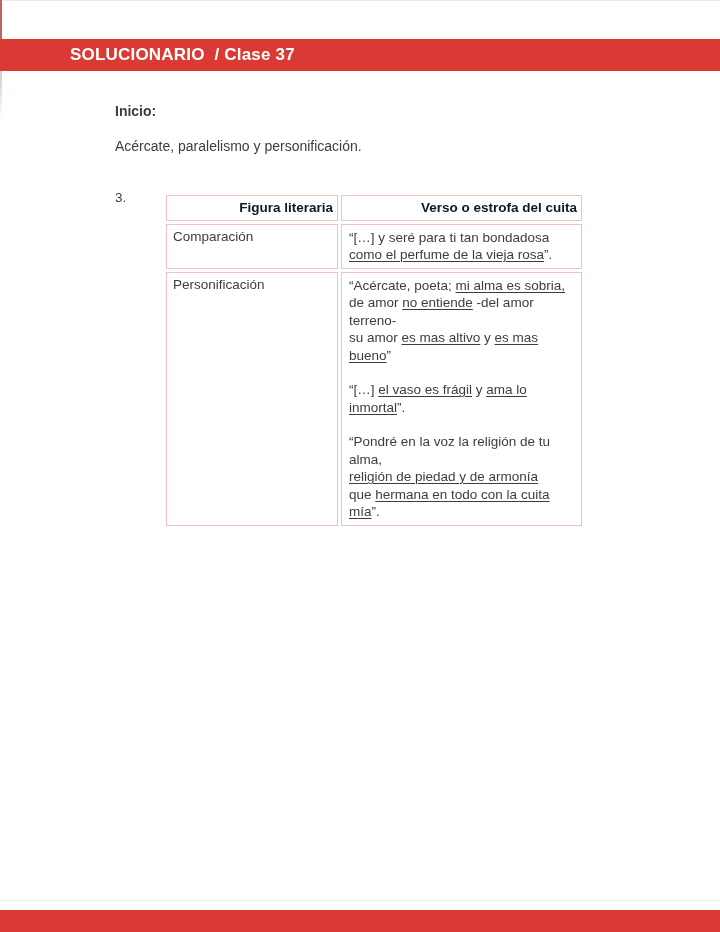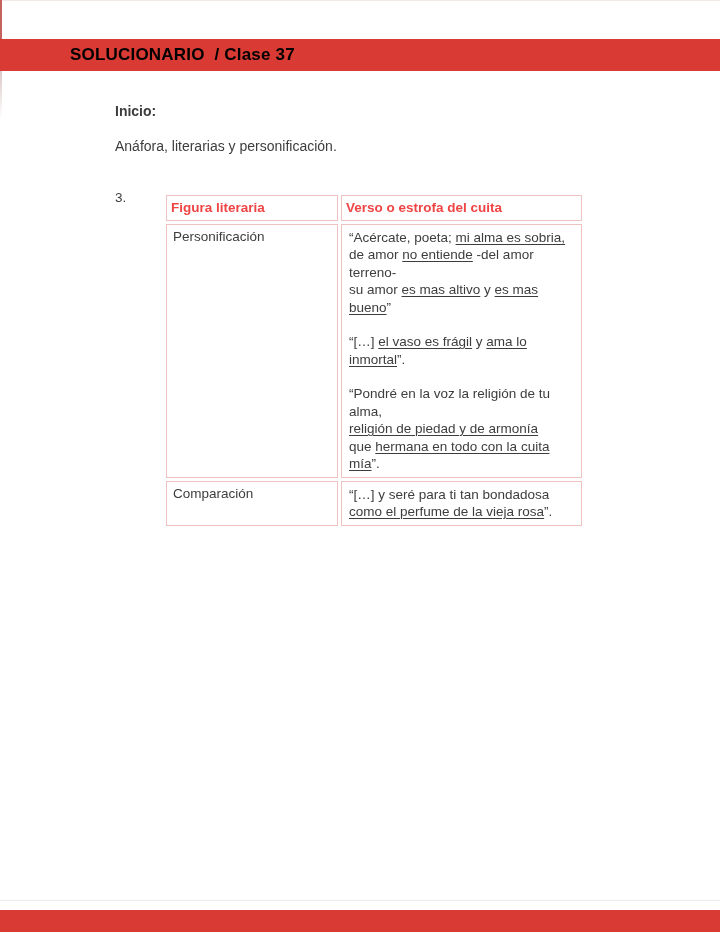--- a/index.html
+++ b/index.html
@@ -12,34 +12,34 @@
   body{font-family:"Liberation Sans",sans-serif;color:var(--ink);}
   .page{position:relative;width:720px;height:932px;background:#ffffff;overflow:hidden;}
 
   .top-hairline{position:absolute;left:0;top:0;width:720px;height:1px;background:#f5e9e8;}
   .left-edge-line{position:absolute;left:0;top:0;width:2px;height:39px;background:#c4625e;}
   .left-edge-line-faint{position:absolute;left:0;top:71px;width:2px;height:48px;
     background:linear-gradient(#dcc8c7,rgba(220,200,199,0));}
 
   .header-bar{position:absolute;left:0;top:39px;width:720px;height:32px;background:var(--red);}
   .header-title{position:absolute;left:70px;top:0;height:32px;line-height:32px;
-    color:#000000;font-size:17px;font-weight:bold;letter-spacing:.2px;white-space:pre;}
+    color:#ffffff;font-size:17px;font-weight:bold;letter-spacing:.2px;white-space:pre;}
 
   .inicio-label{position:absolute;left:115px;top:103px;font-size:14px;font-weight:bold;text-align:center;}
 
   .qa-block{position:absolute;left:115px;top:137px;font-size:14px;line-height:19px;}
 
   .item-number{position:absolute;left:115px;top:190px;font-size:13.5px;}
 
   table.figures{position:absolute;left:163px;top:192px;width:422px;
     border-collapse:separate;border-spacing:3px;}
   table.figures th, table.figures td{
     border:1px solid var(--pink);
     font-size:13.5px;line-height:17.5px;vertical-align:top;background:#fff;}
-  table.figures th{font-weight:bold;text-align:left;padding:3px 4px;color:#ef4444;}
+  table.figures th{font-weight:bold;text-align:right;padding:3px 4px;color:#0f172a;}
   table.figures th.col-figure{width:172px;}
   td.cell-figure{padding:3px 6px 9px;}
   td.cell-verse{padding:4px 6px 4px 7px;}
   .cell-verse p{margin:0 0 17px;}
   .cell-verse p:last-child{margin-bottom:0;}
   .cell-verse u{text-underline-offset:2px;text-decoration-thickness:1px;}
 
   .bottom-hairline{position:absolute;left:0;top:900px;width:720px;height:1px;background:#ededed;}
   .bottom-bar{position:absolute;left:0;top:910px;width:720px;height:22px;background:var(--red);}
 </style>
@@ -52,45 +52,45 @@
   <div class="left-edge-line"></div>
   <div class="left-edge-line-faint"></div>
 
   <div class="header-bar">
     <div class="header-title">SOLUCIONARIO  / Clase 37</div>
   </div>
 
   <div class="inicio-label">Inicio:</div>
 
   <div class="qa-block">
-    <div>Anáfora, literarias y personificación.</div>
+    <div>Acércate, paralelismo y personificación.</div>
   </div>
 
   <div class="item-number">3.</div>
 
   <table class="figures">
     <thead>
       <tr>
         <th class="col-figure">Figura literaria</th>
         <th class="col-verse">Verso o estrofa del cuita</th>
       </tr>
     </thead>
     <tbody>
         <tr>
+          <td class="cell-figure">Comparación</td>
+          <td class="cell-verse">
+            <p><span>“[…] y seré para ti tan bondadosa</span><br><u>como el perfume de la vieja rosa</u><span>”.</span></p>
+          </td>
+        </tr>
+        <tr>
           <td class="cell-figure">Personificación</td>
           <td class="cell-verse">
             <p><span>“Acércate, poeta; </span><u>mi alma es sobria,</u><br><span>de amor </span><u>no entiende</u><span> -del amor terreno-</span><br><span>su amor </span><u>es mas altivo</u><span> y </span><u>es mas bueno</u><span>”</span></p>
             <p><span>“[…] </span><u>el vaso es frágil</u><span> y </span><u>ama lo inmortal</u><span>”.</span></p>
             <p><span>“Pondré en la voz la religión de tu alma,</span><br><u>religión de piedad y de armonía</u><br><span>que </span><u>hermana en todo con la cuita mía</u><span>”.</span></p>
-          </td>
-        </tr>
-        <tr>
-          <td class="cell-figure">Comparación</td>
-          <td class="cell-verse">
-            <p><span>“[…] y seré para ti tan bondadosa</span><br><u>como el perfume de la vieja rosa</u><span>”.</span></p>
           </td>
         </tr>
       </tbody>
   </table>
 
   <div class="bottom-hairline"></div>
   <div class="bottom-bar"></div>
 
 </div>
 

